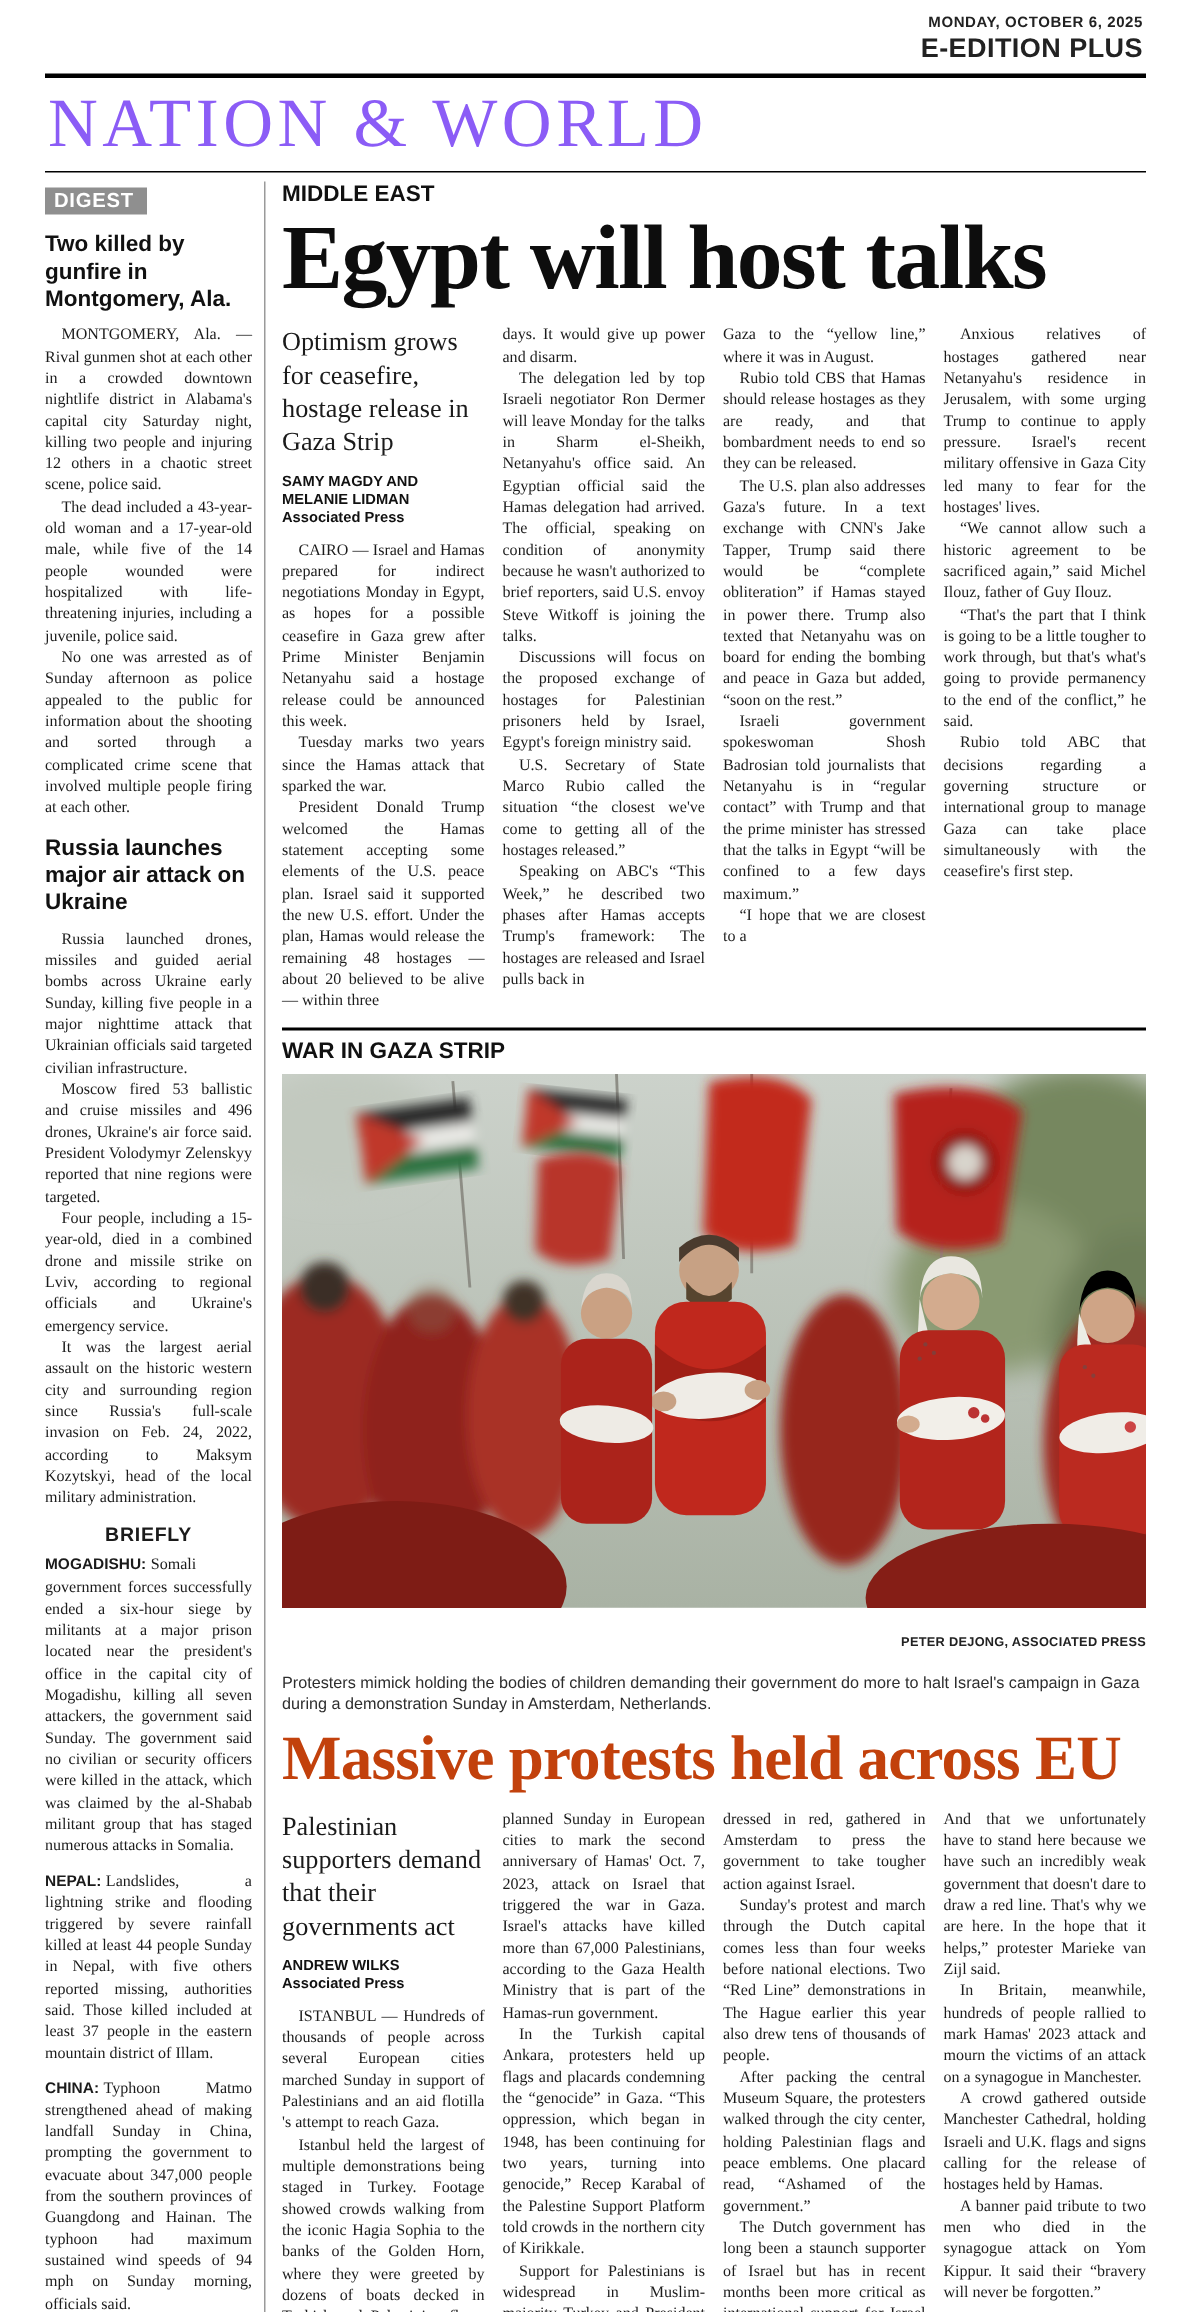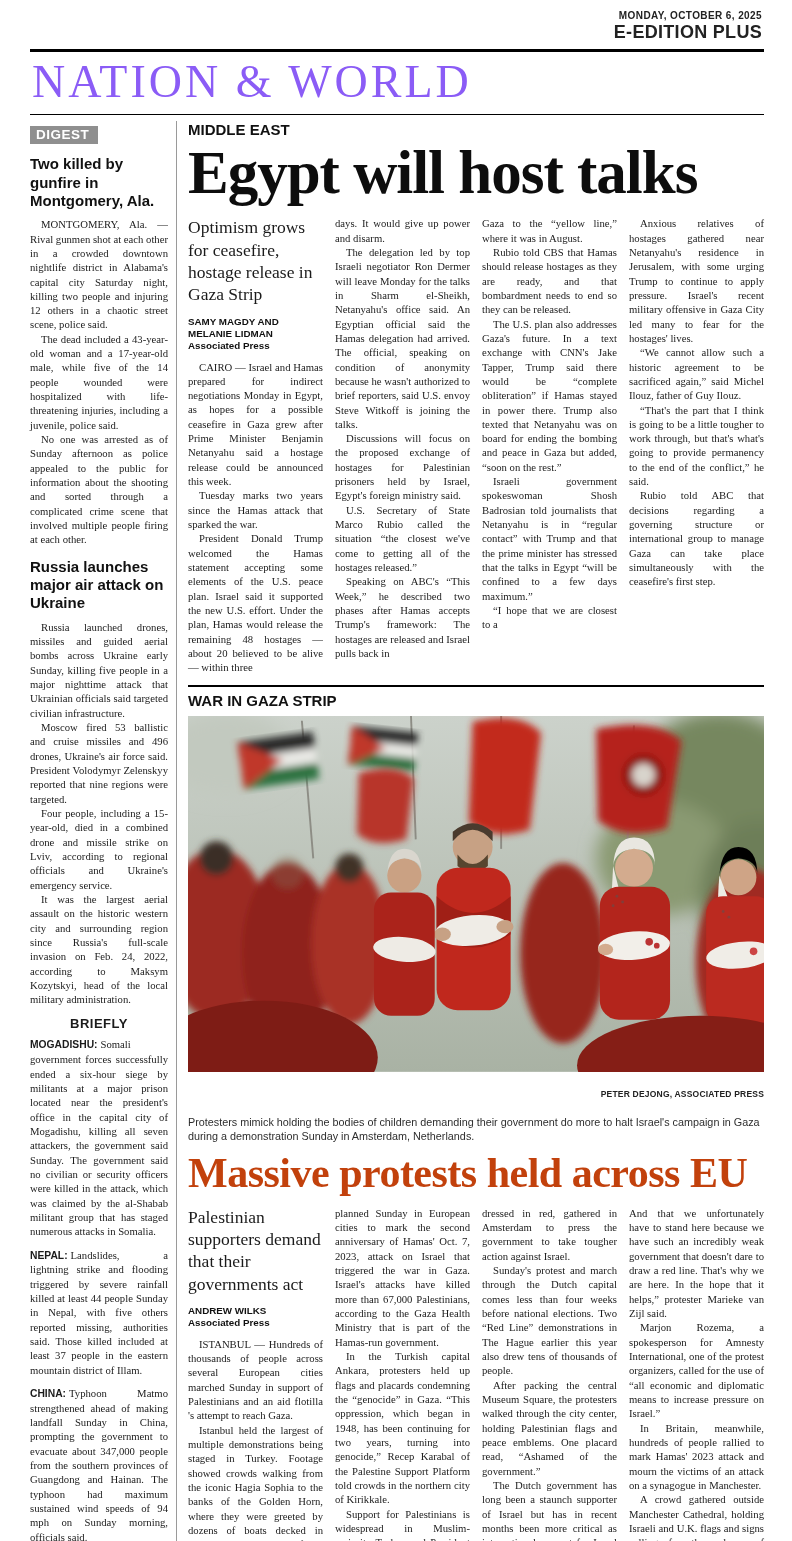--- a/index.html
+++ b/index.html
@@ -308,21 +308,20 @@
         </div>
         <div>
           <p class="noind">dressed in red, gathered in Amsterdam to press the government to take tougher action against Israel.</p>
           <p>Sunday's protest and march through the Dutch capital comes less than four weeks before national elections. Two “Red Line” demonstrations in The Hague earlier this year also drew tens of thousands of people.</p>
           <p>After packing the central Museum Square, the protesters walked through the city center, holding Palestinian flags and peace emblems. One placard read, “Ashamed of the government.”</p>
           <p>The Dutch government has long been a staunch supporter of Israel but has in recent months been more critical as international support for Israel has ebbed. On Friday, Foreign Minister David van Weel said it was unlikely he would grant an export license to send parts for F-35 fighter jets to Israel.</p>
 
         </div>
         <div>
           <p class="noind">And that we unfortunately have to stand here because we have such an incredibly weak government that doesn't dare to draw a red line. That's why we are here. In the hope that it helps,” protester Marieke van Zijl said.</p>
-          <p>Marjon Rozema, a spokesperson for Amnesty International, one of the protest organizers, called for the use of “all economic and diplomatic means to increase pressure on Israel.”</p>
           <p>In Britain, meanwhile, hundreds of people rallied to mark Hamas' 2023 attack and mourn the victims of an attack on a synagogue in Manchester.</p>
           <p>A crowd gathered outside Manchester Cathedral, holding Israeli and U.K. flags and signs calling for the release of hostages held by Hamas.</p>
           <p>A banner paid tribute to two men who died in the synagogue attack on Yom Kippur. It said their “bravery will never be forgotten.”</p>
         </div>
       </div>
     </article>
 
   </main>
 </div>
 

